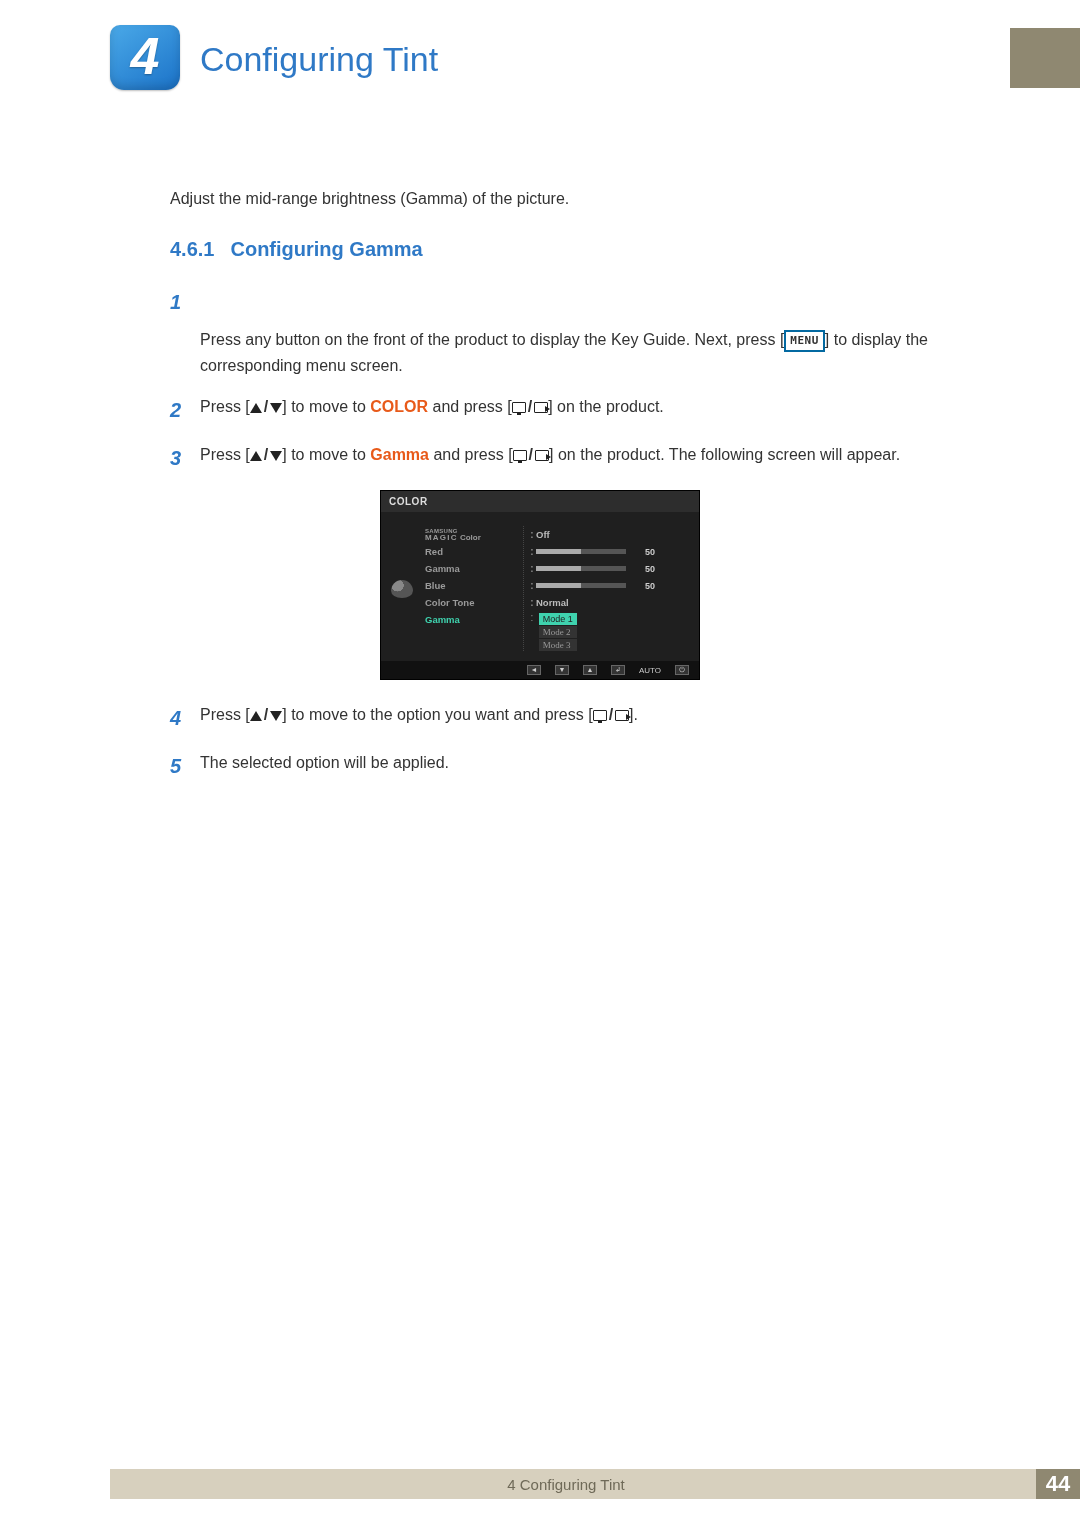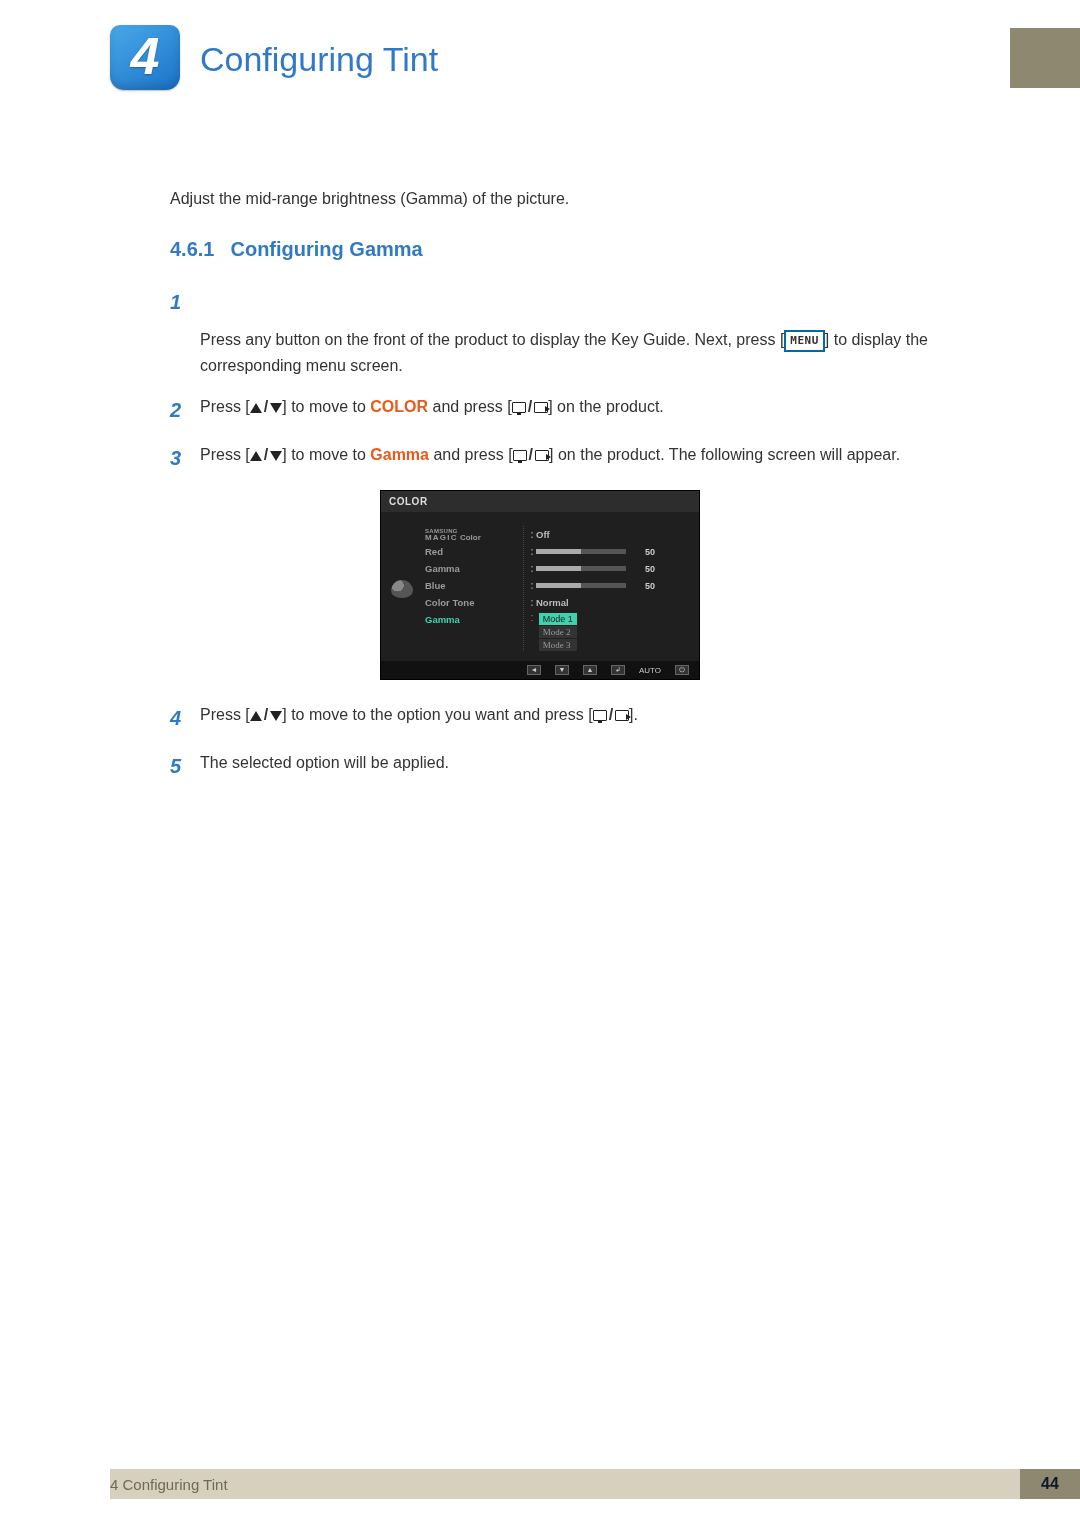--- a/index.html
+++ b/index.html
@@ -175,30 +175,30 @@
     left: 0; right: 0;
     height: 30px;
     display: flex;
     align-items: stretch;
   }
   .footer-bar {
     flex: 1;
     background: #d7d0be;
     display:flex;
     align-items:center;
-    justify-content:flex-start;
+    justify-content:center;
     padding-right: 14px;
     color: #6f6a58;
     font-size: 15px;
   }
   .footer-num {
-    width: 60px;
+    width: 44px;
     background: #8f8871;
-    color: #0f172a;
-    font-size: 16px;
+    color: #ffffff;
+    font-size: 22px;
     font-weight: bold;
     display:flex;
     align-items:center;
     justify-content:center;
   }
   .footer-left-gap { width:110px; }
   .magic-label { line-height:1; }
   .magic-small { font-size:6px; letter-spacing:0.3px; display:block;}
   .magic-big { font-size:8px; letter-spacing:1.2px; display:block;}
 </style>

